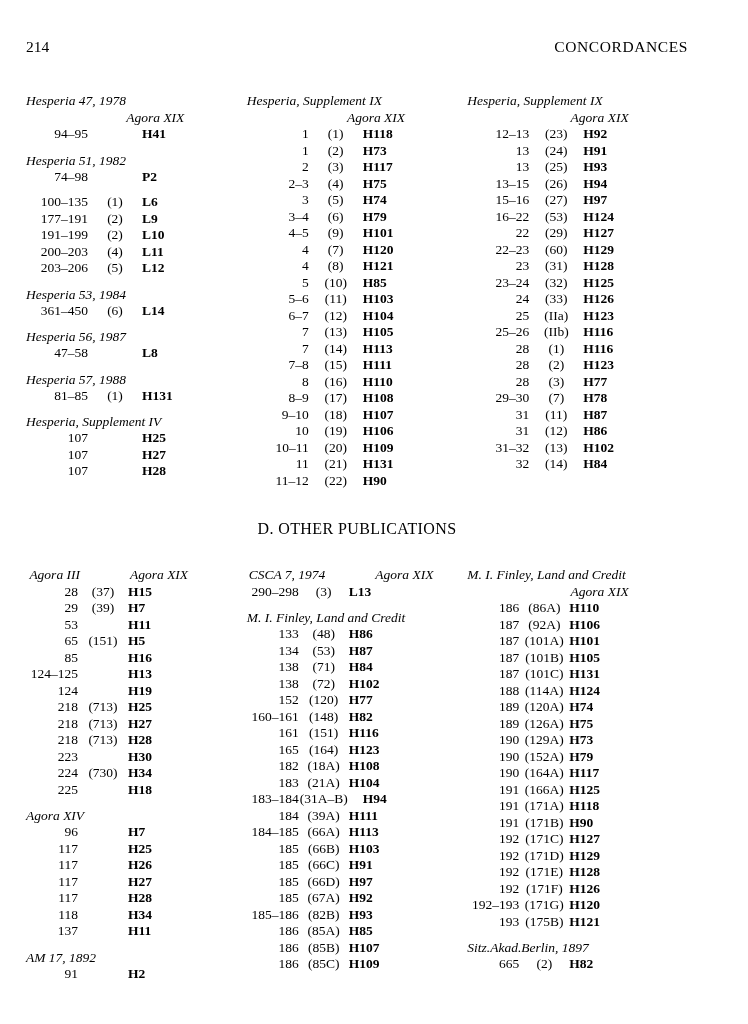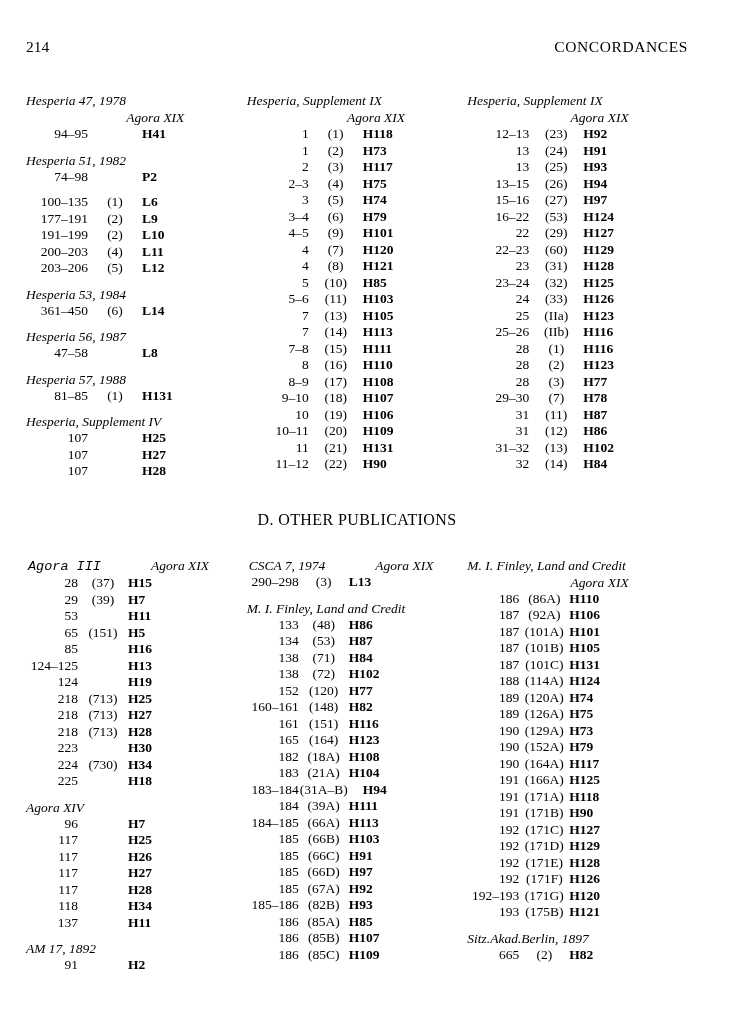--- a/index.html
+++ b/index.html
@@ -307,20 +307,25 @@
             <td class="c-left">5</td>
             <td class="c-mid">(10)</td>
             <td class="c-right">H85</td>
           </tr>
           <tr>
             <td class="c-left">5–6</td>
             <td class="c-mid">(11)</td>
             <td class="c-right">H103</td>
           </tr>
           <tr>
+            <td class="c-left">6–7</td>
+            <td class="c-mid">(12)</td>
+            <td class="c-right">H104</td>
+          </tr>
+          <tr>
             <td class="c-left">7</td>
             <td class="c-mid">(13)</td>
             <td class="c-right">H105</td>
           </tr>
           <tr>
             <td class="c-left">7</td>
             <td class="c-mid">(14)</td>
             <td class="c-right">H113</td>
           </tr>
           <tr>
@@ -489,21 +494,21 @@
   <div class="section-head">D. OTHER PUBLICATIONS</div>
 
   <div class="columns">
 
     <div class="col c1 narrow">
 
       <div class="group">
         <table class="conc">
           <tbody>
               <tr>
-            <td class="c-left" style="text-align:right;padding-left:2px;font-family:Liberation Mono, monospace;"><span class="src-title">Agora III</span></td>
+            <td class="c-left" style="text-align:right;padding-left:2px;"><span class="src-title">Agora III</span></td>
             <td class="c-mid"></td>
             <td class="c-right" style="font-weight:normal;"><span class="src-title">Agora XIX</span></td>
           </tr>
         </tbody>
           </table>
         <table class="conc">
           <tbody>
               <tr>
             <td class="c-left">28</td>
             <td class="c-mid">(37)</td>

